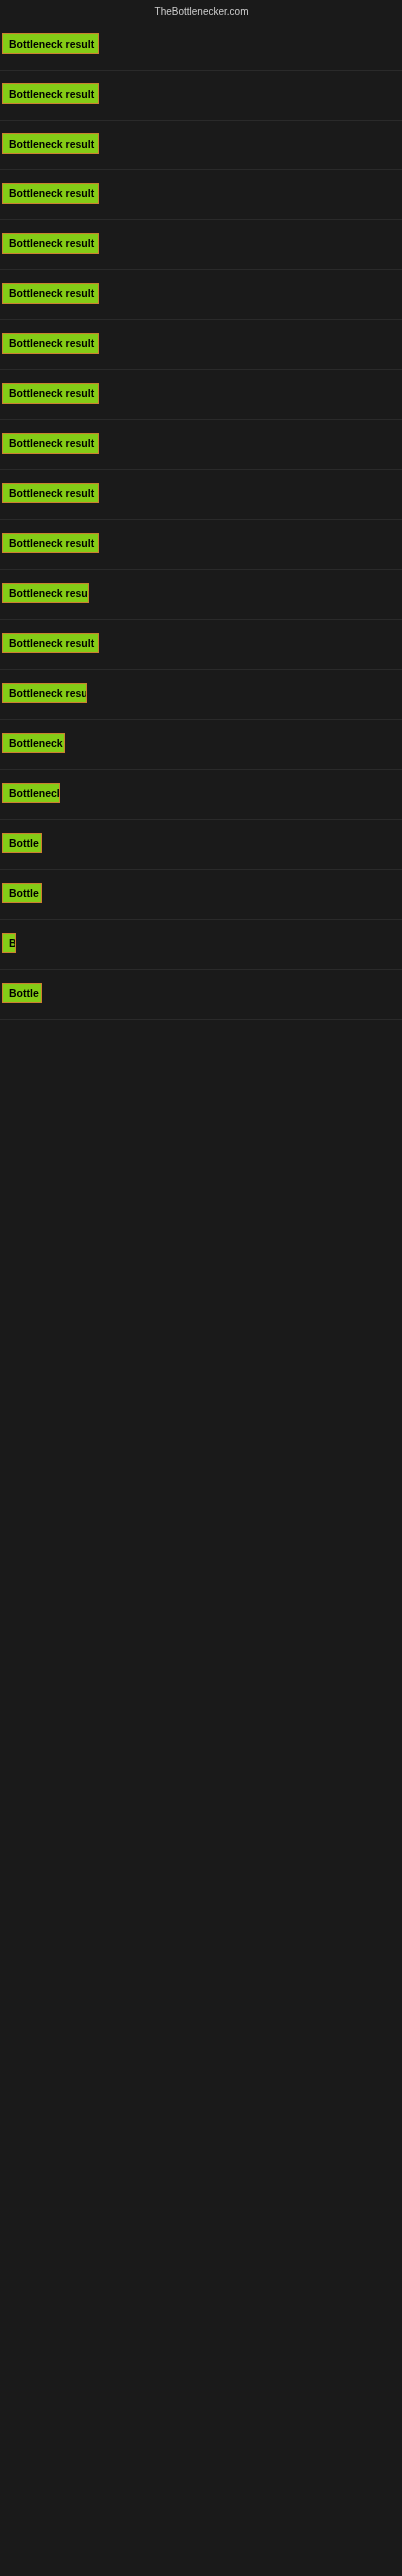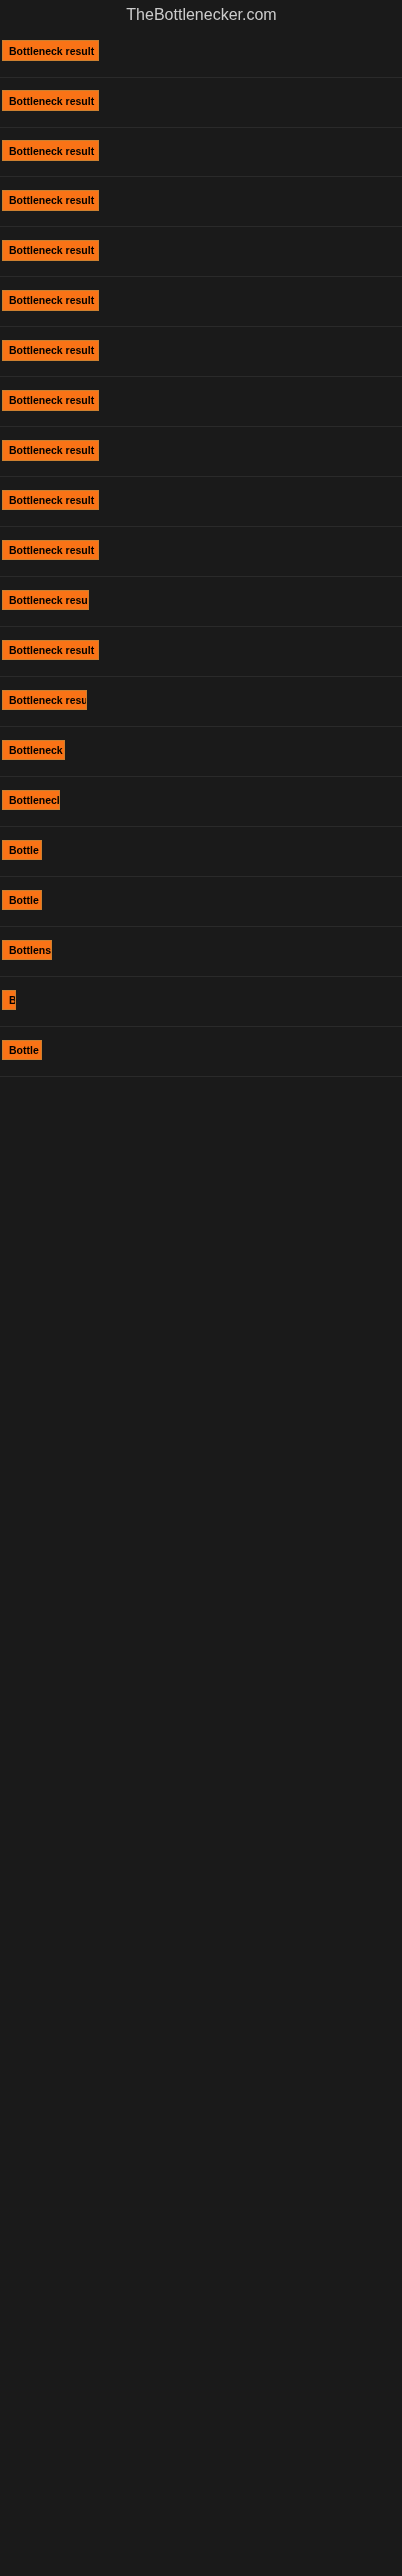--- a/index.html
+++ b/index.html
@@ -12,28 +12,28 @@
       width: 403px;
       min-height: 2576px;
       background-color: #1a1a1a;
       font-family: Arial, sans-serif;
       position: relative;
     }
 
     .site-title {
       text-align: center;
       color: #cccccc;
-      font-size: 16px;
+      font-size: 10px;
       padding: 6.4px 0 3.2px 0;
       font-weight: normal;
     }
 
     .bottleneck-item {
       display: inline-block;
-      background-color: #f97316;
+      background-color: #84cc16;
       color: #000000;
       font-size: 10.5px;
       font-weight: bold;
       padding: 3.2px 6.4px;
       margin: 4.8px 0 4.8px 1.6px;
       border: 0.8px solid #cc8030;
       white-space: nowrap;
       overflow: hidden;
     }
 
@@ -63,17 +63,16 @@
     <div class="row"><div class="bottleneck-item" style="max-width: 97px;">Bottleneck result</div></div>
     <div class="row"><div class="bottleneck-item" style="max-width: 97px;">Bottleneck result</div></div>
     <div class="row"><div class="bottleneck-item" style="max-width: 97px;">Bottleneck result</div></div>
     <div class="row"><div class="bottleneck-item" style="max-width: 87px;">Bottleneck resul</div></div>
     <div class="row"><div class="bottleneck-item" style="max-width: 97px;">Bottleneck result</div></div>
     <div class="row"><div class="bottleneck-item" style="max-width: 85px;">Bottleneck resul</div></div>
     <div class="row"><div class="bottleneck-item" style="max-width: 63px;">Bottleneck r</div></div>
     <div class="row"><div class="bottleneck-item" style="max-width: 58px;">Bottleneck</div></div>
     <div class="row"><div class="bottleneck-item" style="max-width: 40px;">Bottle</div></div>
     <div class="row"><div class="bottleneck-item" style="max-width: 40px;">Bottle</div></div>
-    <div class="row"><div class="bottleneck-item" style="max-width: 50px;">Bottlens</div></div>
     <div class="row"><div class="bottleneck-item" style="max-width: 11.3px;">B</div></div>
     <div class="row"><div class="bottleneck-item" style="max-width: 40px;">Bottle</div></div>
   </div>
 
 
 </body></html>

